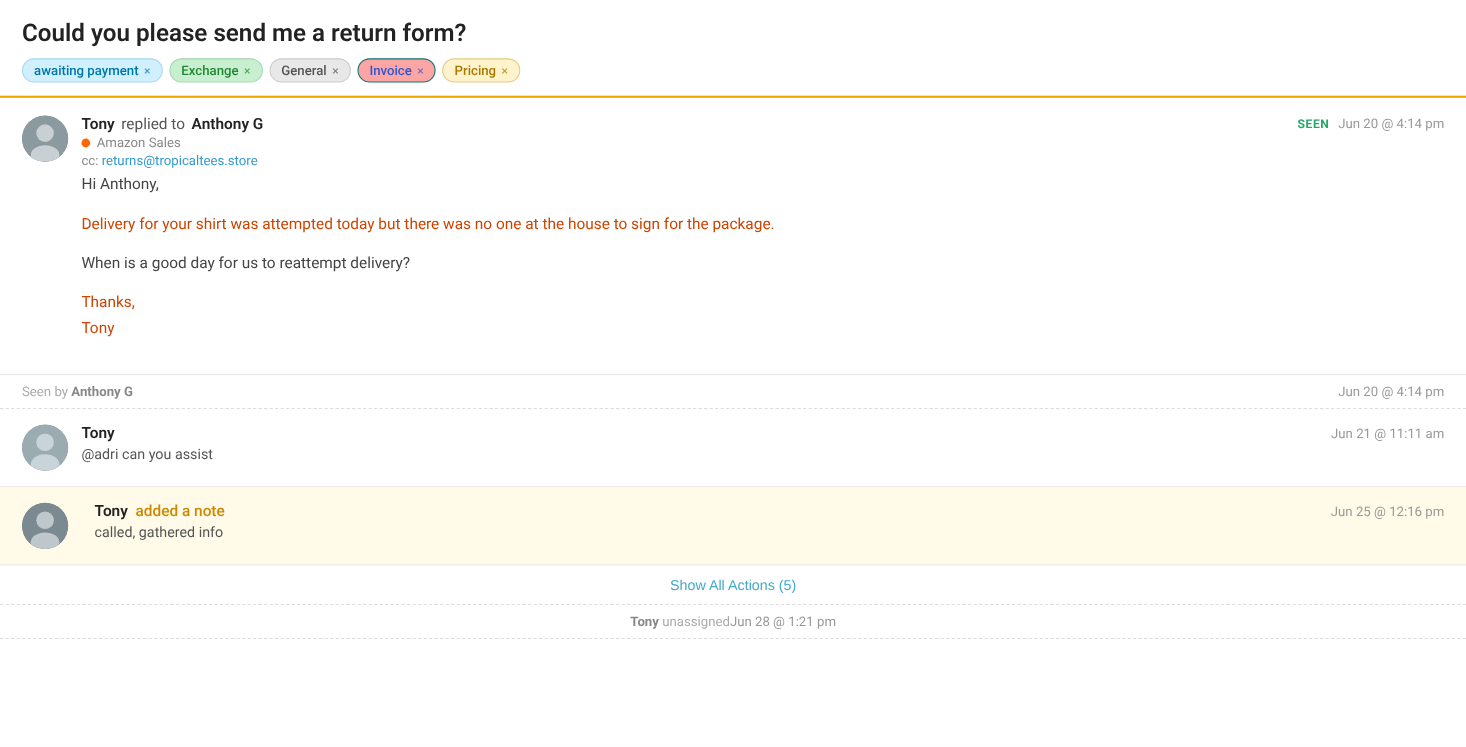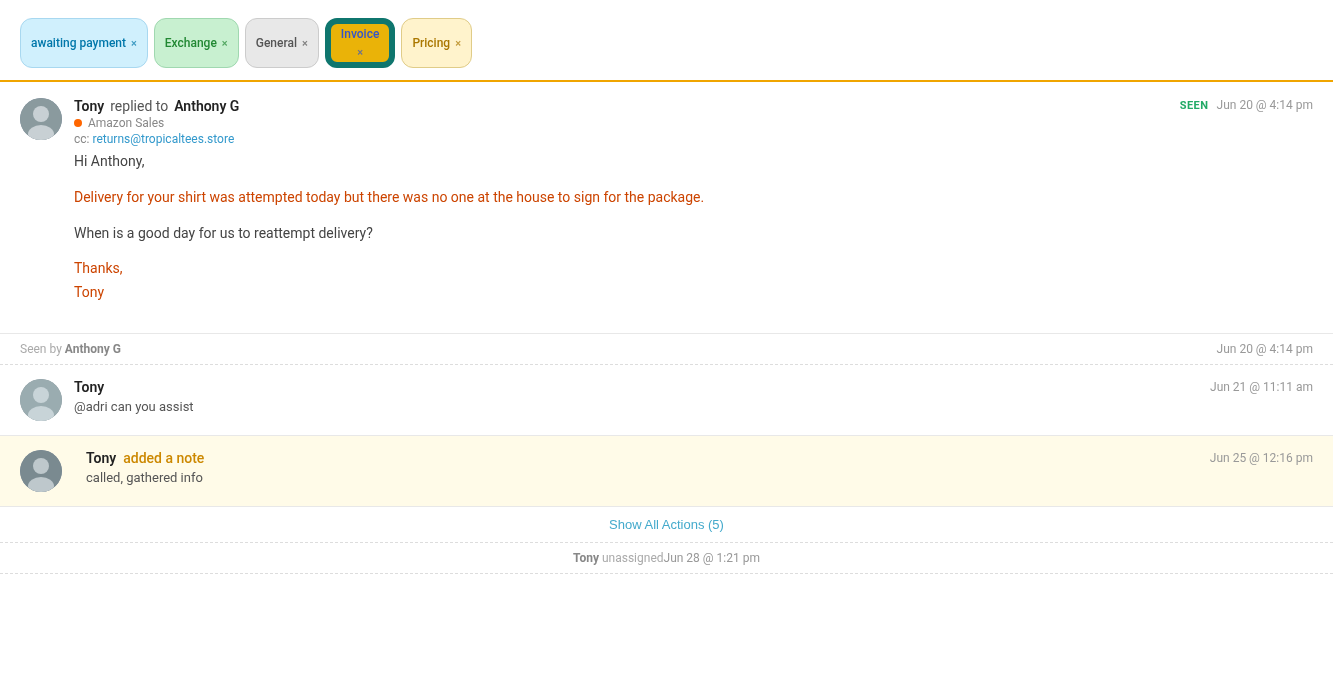--- a/index.html
+++ b/index.html
@@ -49,21 +49,21 @@
 
     .tag-close {
       font-size: 11px;
       cursor: pointer;
       opacity: 0.7;
     }
 
     .tag-awaiting { background: #d0f0fd; color: #0077aa; border: 1px solid #a8d8f0; }
     .tag-exchange { background: #c8f0d0; color: #228833; border: 1px solid #a0d8b0; }
     .tag-general  { background: #e8e8e8; color: #555; border: 1px solid #ccc; }
-    .tag-invoice  { background: #eab308; color: #3355cc; border: 6px solid #0f766e; flex-direction: column; }
+    .tag-invoice  { background: #fca5a5; color: #3355cc; border: 1px solid #0f766e; }
     .tag-pricing  { background: #fff3cc; color: #aa7700; border: 1px solid #e0cc88; }
 
     
     .message-block {
       background: #fff;
       border-bottom: 1px solid #e8e8e8;
       padding: 16px 20px 16px 20px;
     }
 
     .message-header {
@@ -304,20 +304,21 @@
     .unassigned-text strong {
       color: #888;
     }
   </style>
 </head>
 <body>
 
 <div class="page-wrapper">
 
   <div class="header">
+    <div class="header-title">Could you please send me a return form?</div>
     <div class="tags-row">
       <span class="tag tag-awaiting">
         <span>awaiting payment</span>
         <span class="tag-close">×</span>
       </span>
       <span class="tag tag-exchange">
         <span>Exchange</span>
         <span class="tag-close">×</span>
       </span>
       <span class="tag tag-general">

